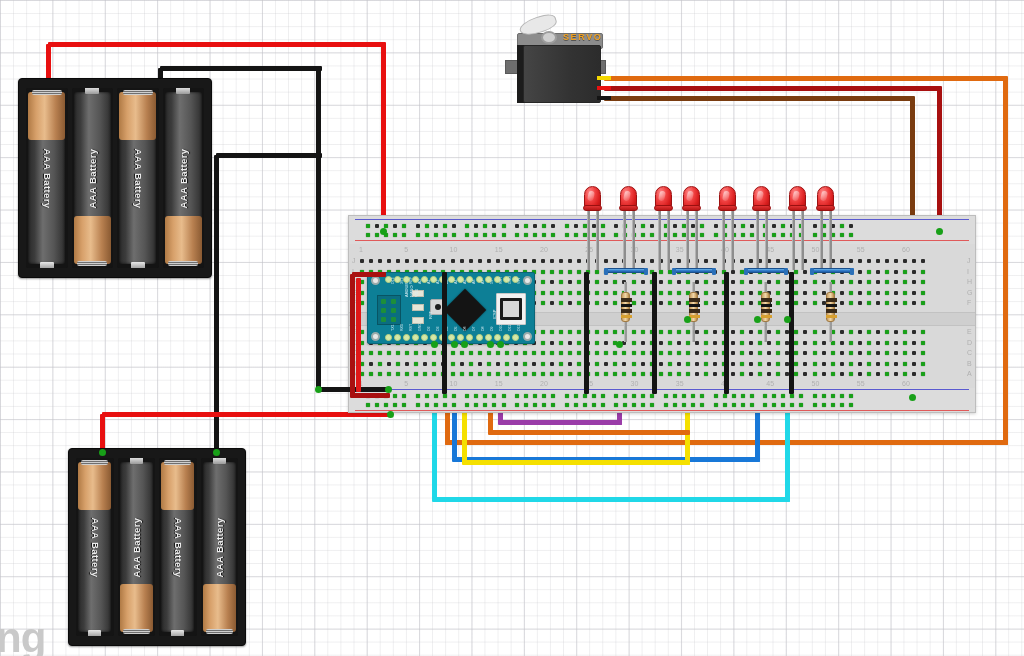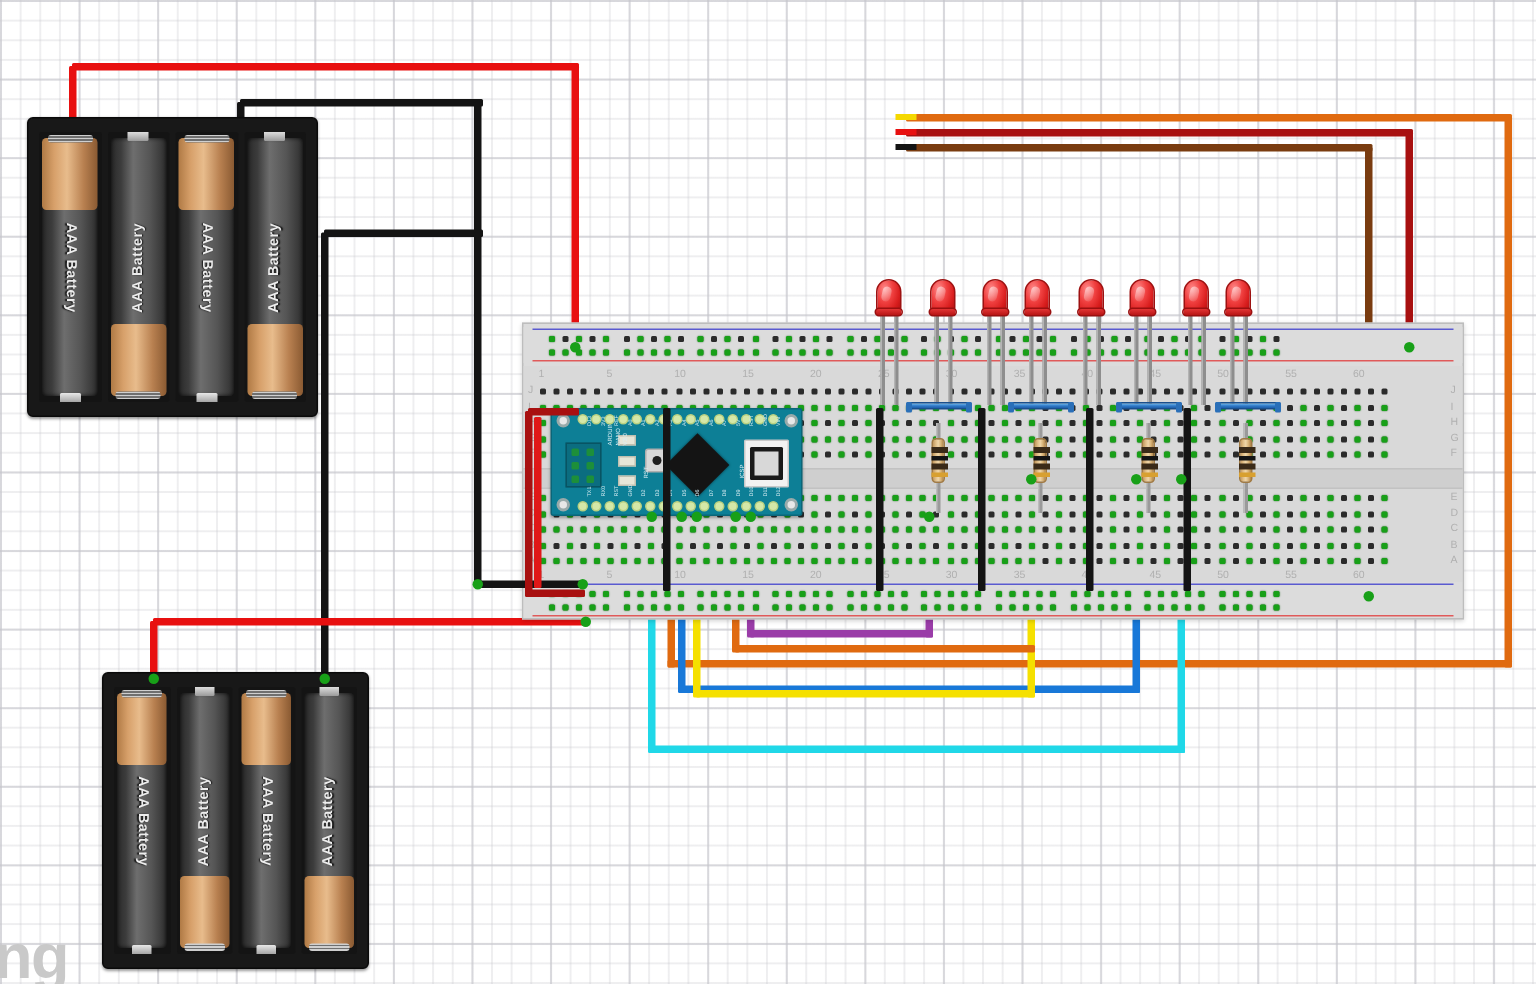--- a/index.html
+++ b/index.html
@@ -307,20 +307,30 @@
     </div>
     <div class="batt-cell">
       <div class="batt-body"></div>
         <div class="batt-tip bot"></div>
       <div class="spring bot"></div>
         <div class="contact top"></div>
       <div class="batt-label rot-ccw">AAA Battery</div>
     </div>
   </div>
 
+  <div id="servo" style="left: 505px; top: 15px; width: 100px; height: 90px;">
+    <div class="servo-tab" style="left:0px; top:45px; width:18px; height:14px;"></div>
+    <div class="servo-tab" style="left:83px; top:45px; width:18px; height:14px;"></div>
+    <div class="servo-top" style="left:12px; top:18px; width:86px; height:16px;"></div>
+    <div class="servo-side" style="left:12px; top:30px; width:10px; height:58px;"></div>
+    <div class="servo-body" style="left:18px; top:30px; width:78px; height:58px;"></div>
+    <div class="servo-horn" style="left:14px; top:2px; width:38px; height:16px; transform:rotate(-18deg);"></div>
+    <div class="servo-hub" style="left:36px; top:16px; width:16px; height:13px;"></div>
+    <div class="servo-text" style="left:58px; top:17px;">SERVO</div>
+  </div>
 
   <div id="breadboard" style="left: 348px; top: 215px; width: 628px; height: 198px;">
       <div class="rail-strip" style="top: 2px; height: 24px;">
         <div class="rail-line blue" style="top: 1px;"></div>
         <div class="rail-line red" style="bottom: 1px;"></div>
         <div class="hole lit" style="left: 17px; top: 6px;"></div>
         <div class="hole" style="left: 26.05px; top: 6px;"></div>
         <div class="hole lit" style="left: 35.1px; top: 6px;"></div>
         <div class="hole" style="left: 44.15px; top: 6px;"></div>
         <div class="hole lit" style="left: 53.2px; top: 6px;"></div>

